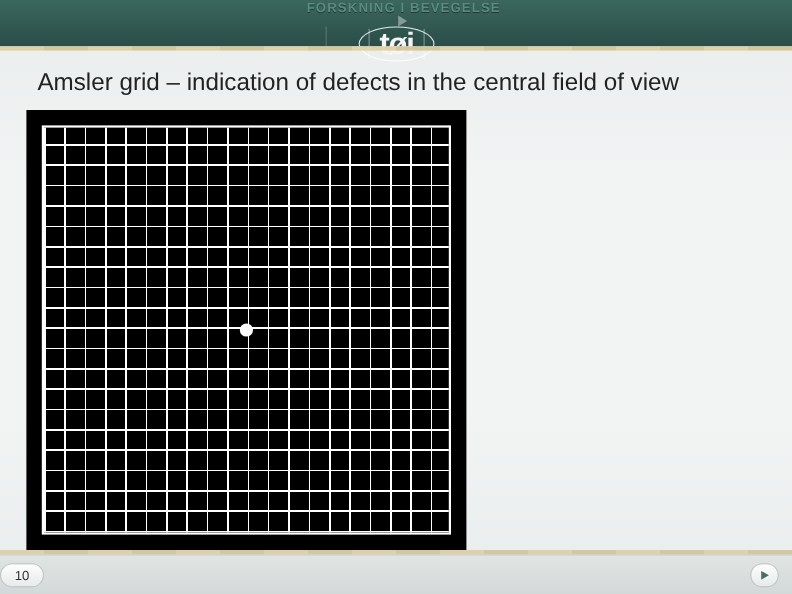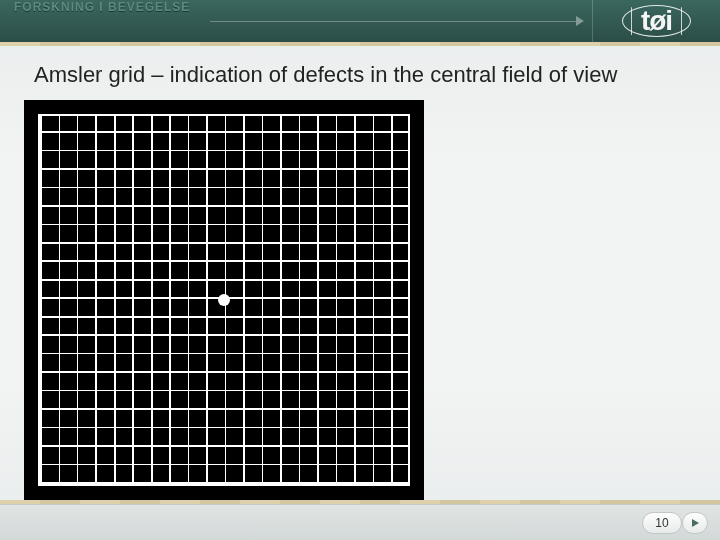--- a/index.html
+++ b/index.html
@@ -10,21 +10,23 @@
     position: relative;
   }
 
   
   .header {
     position: absolute;
     top: 0; left: 0; right: 0;
     height: 42px;
     background: linear-gradient(180deg, #3a675f 0%, #2b4d47 100%);
     display: flex;
+    align-items: center;
     color: #e8f3f1;
+    flex-direction: column;
   }
   .header-tagline {
     margin-left: 14px;
     font-size: 12px;
     letter-spacing: 1px;
     font-weight: bold;
     color: #5a8b82;
     text-shadow: 0 1px 0 #1e3a34;
   }
   .header-arrow {
@@ -153,22 +155,23 @@
   }
 
   
   .footer {
     position: absolute;
     bottom: 0; left: 0; right: 0;
     height: 36px;
     background: linear-gradient(180deg, #e0e5e4 0%, #d3d9d8 100%);
     display: flex;
     align-items: center;
-    justify-content: flex-end;
+    justify-content: space-between;
     padding-right: 12px;
+    gap: 10px;
     border-top: 1px solid #c3cac8;
   }
   .page-pill {
     min-width: 40px;
     height: 22px;
     border: 1px solid #c0c7c5;
     border-radius: 11px;
     background: linear-gradient(180deg, #fdfdfd, #e7ebea);
     display: flex;
     align-items: center;

